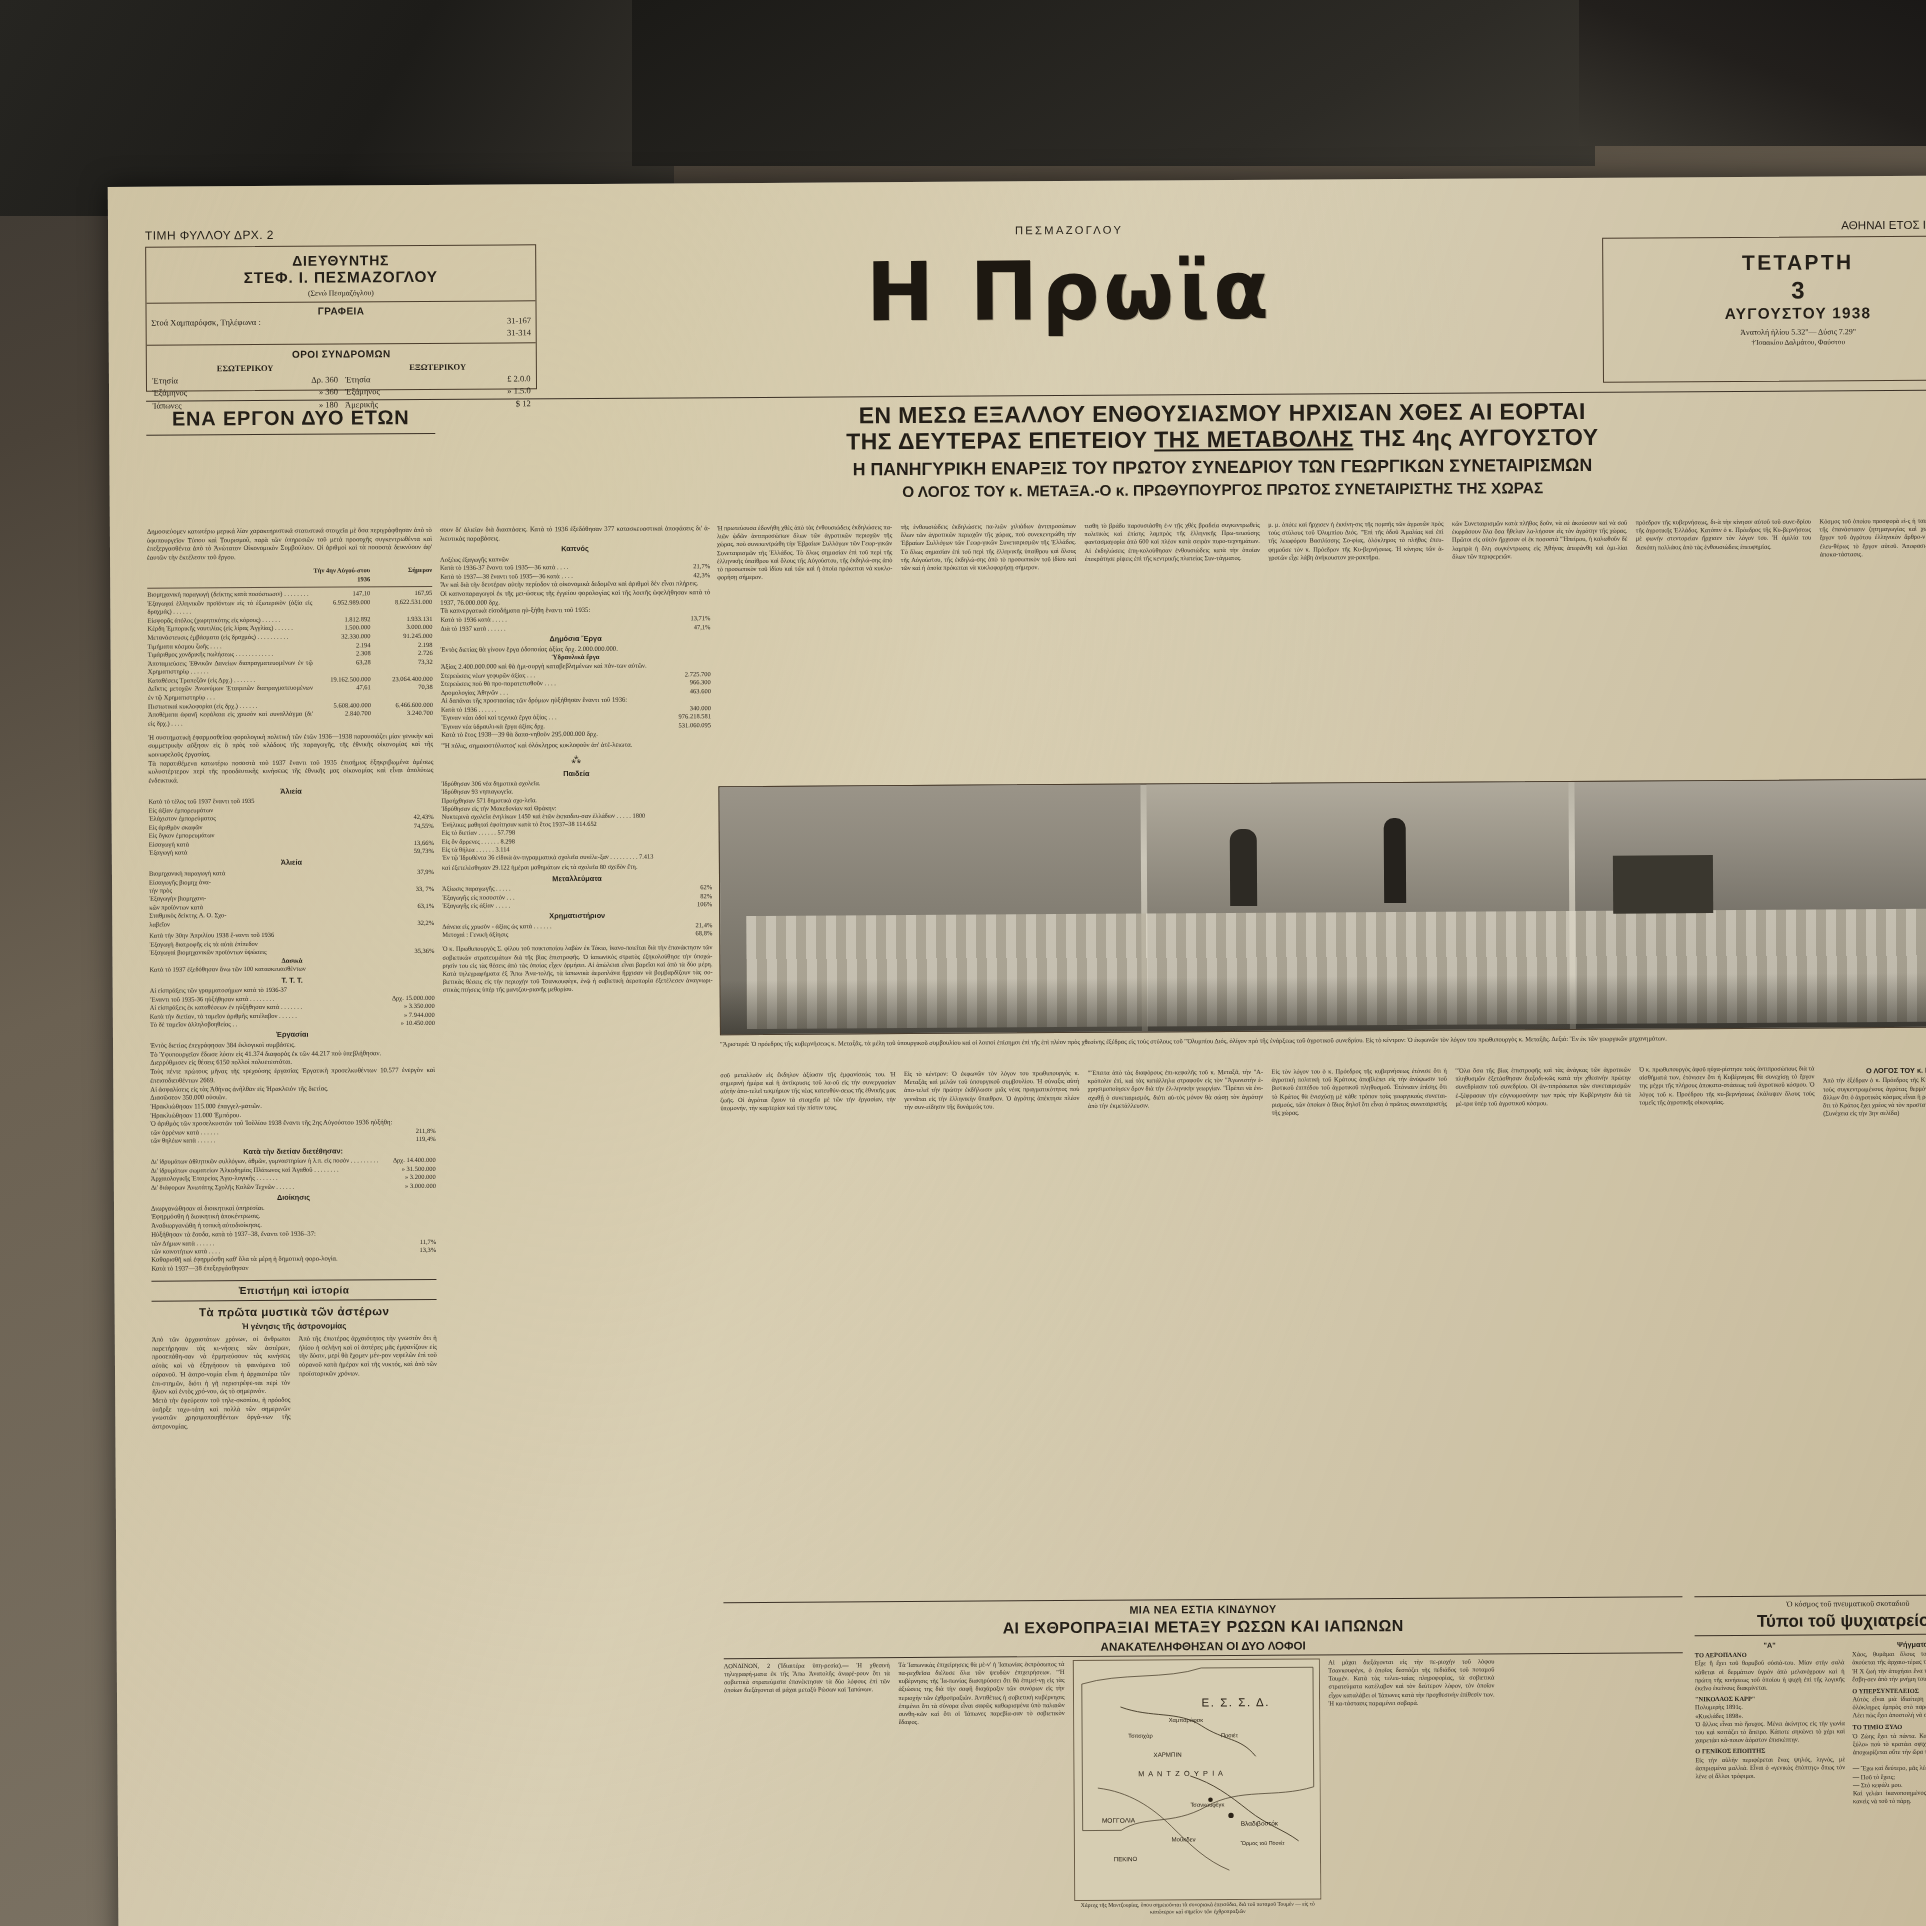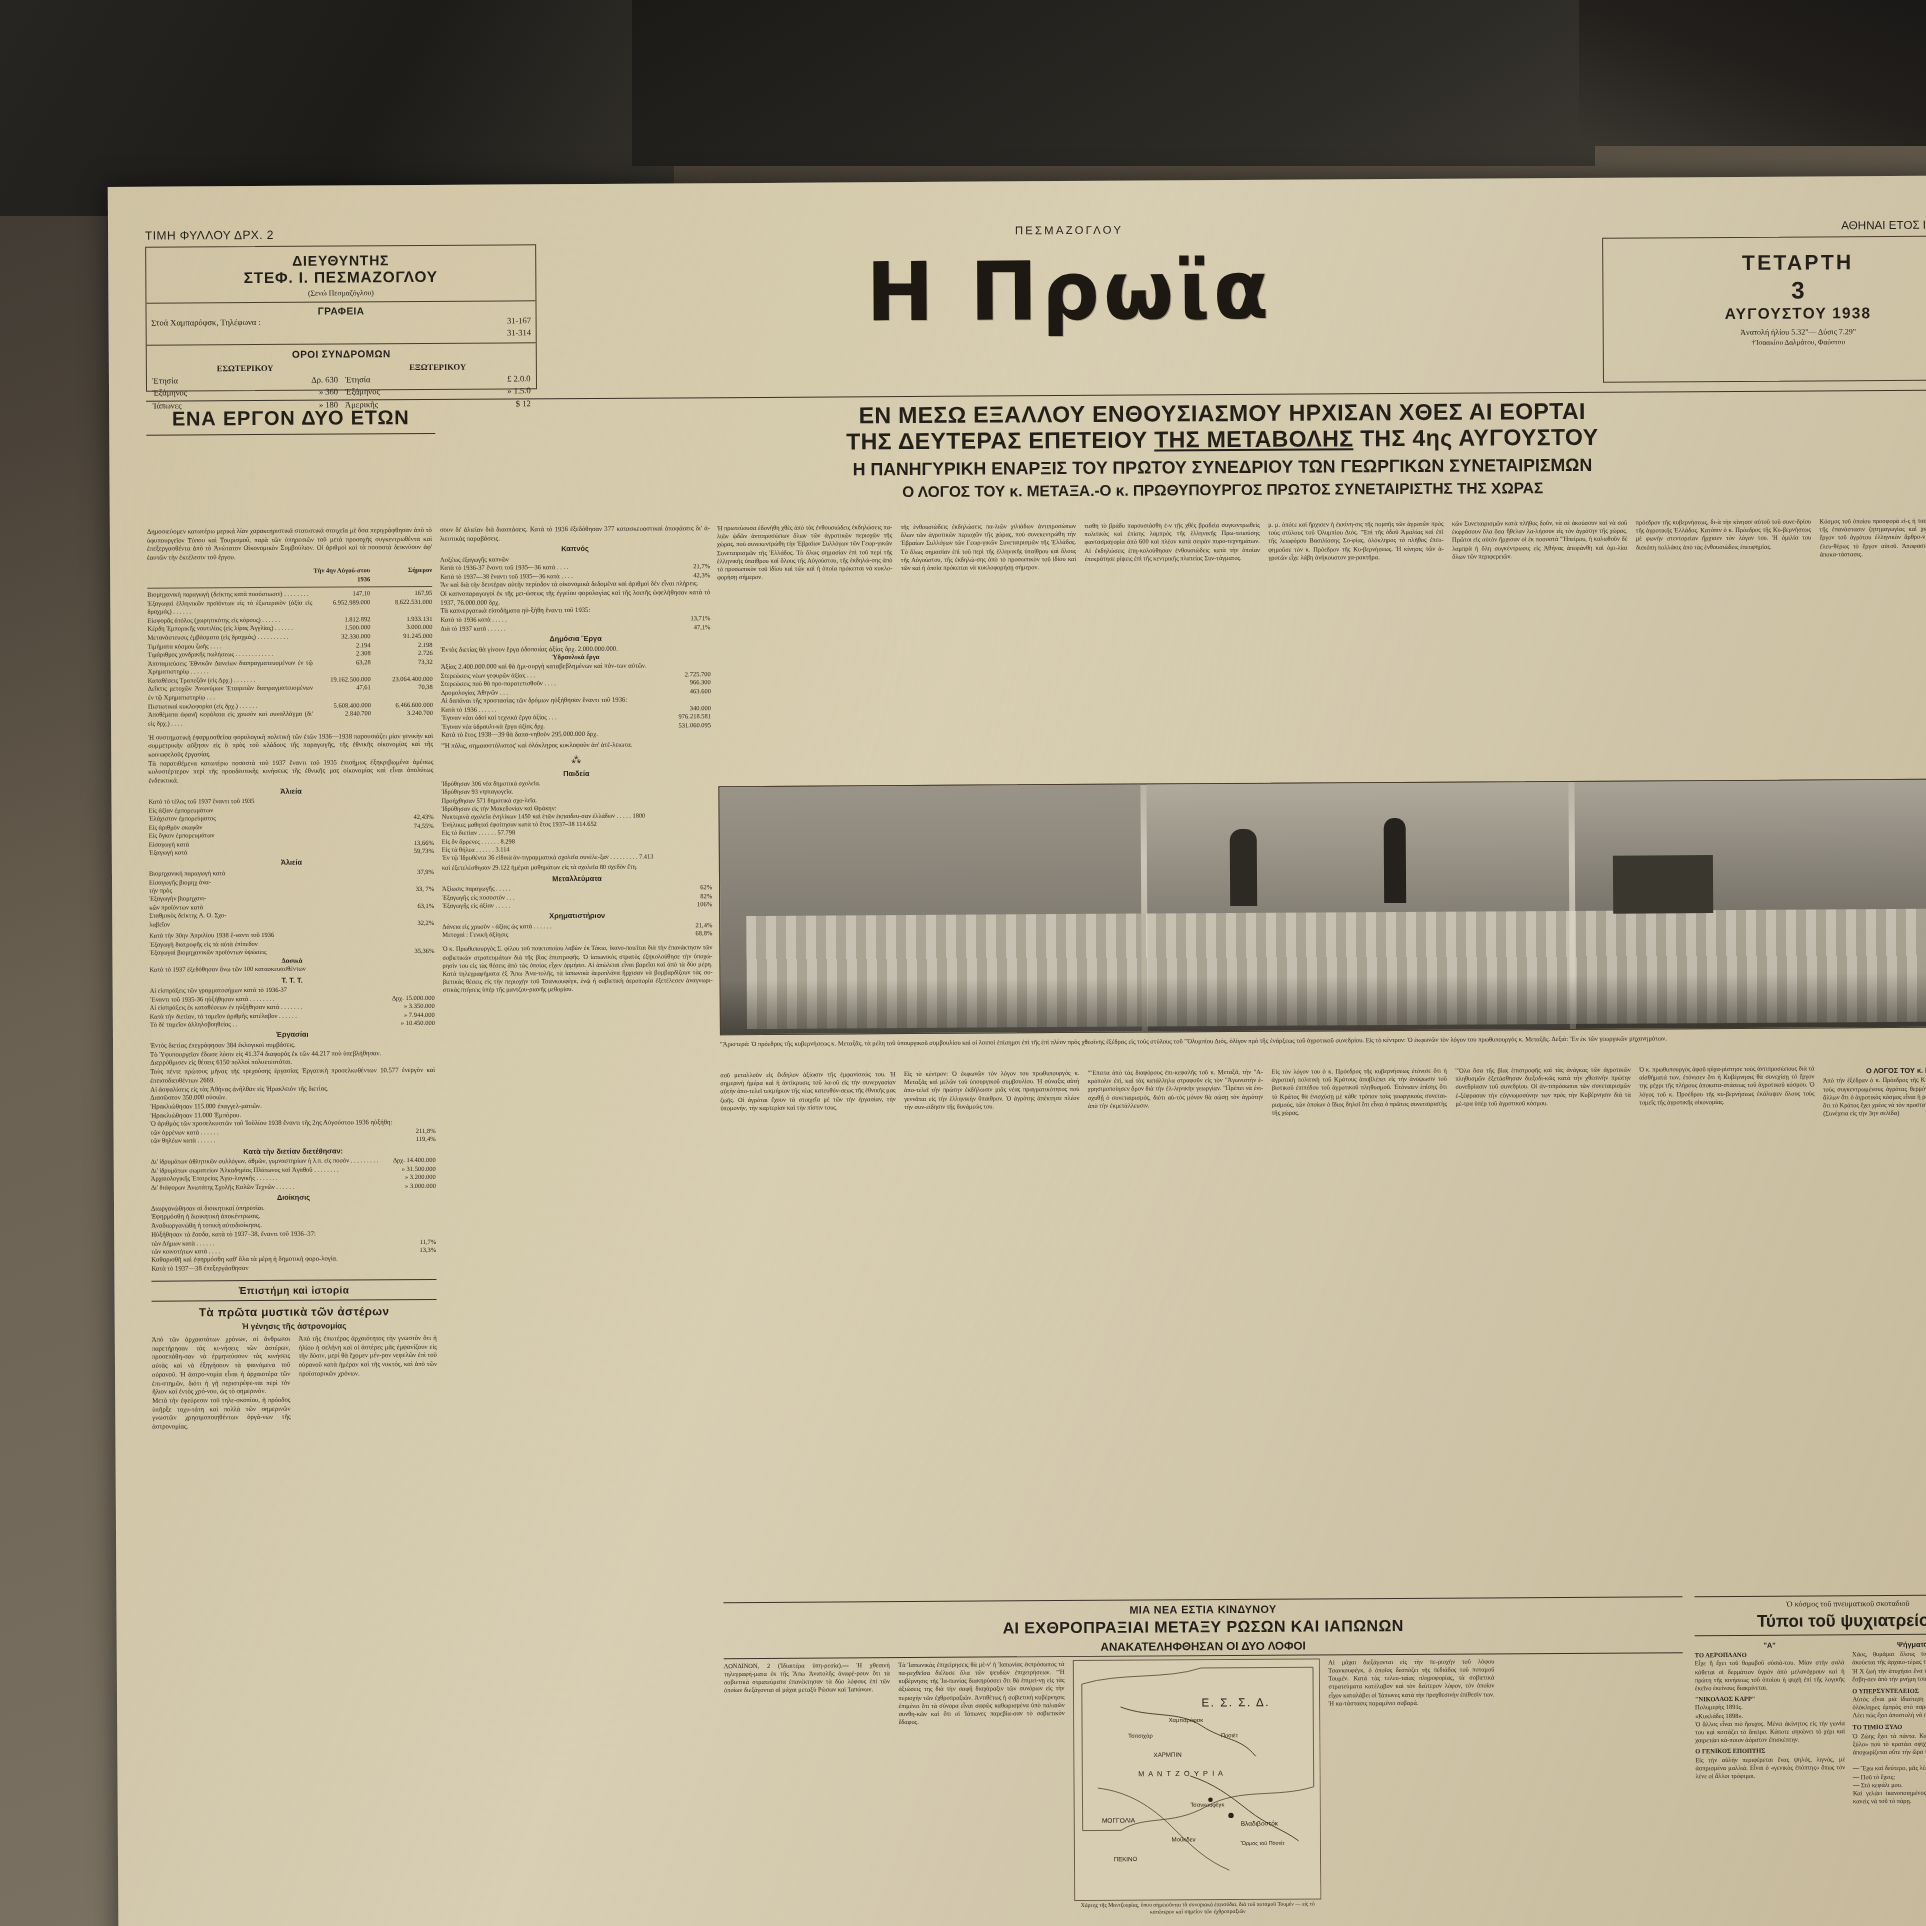--- a/index.html
+++ b/index.html
@@ -146,21 +146,21 @@
             <span>31-314</span>
           </span>
         </div>
         <hr class="hr">
         <div class="ln subt">ΟΡΟΙ ΣΥΝΔΡΟΜΩΝ</div>
         <div class="subcols">
           <div>
             <div class="ctr b">ΕΣΩΤΕΡΙΚΟΥ</div>
             <div class="subrow">
                   <span>Ἐτησία</span>
-                  <span>Δρ. 630</span>
+                  <span>Δρ. 360</span>
                 </div>
             <div class="subrow">
                   <span>Ἑξάμηνος</span>
                   <span>» 360</span>
                 </div>
             <div class="subrow">
                   <span>Ἰάπωνες</span>
                   <span>» 180</span>
                 </div>
           </div>

